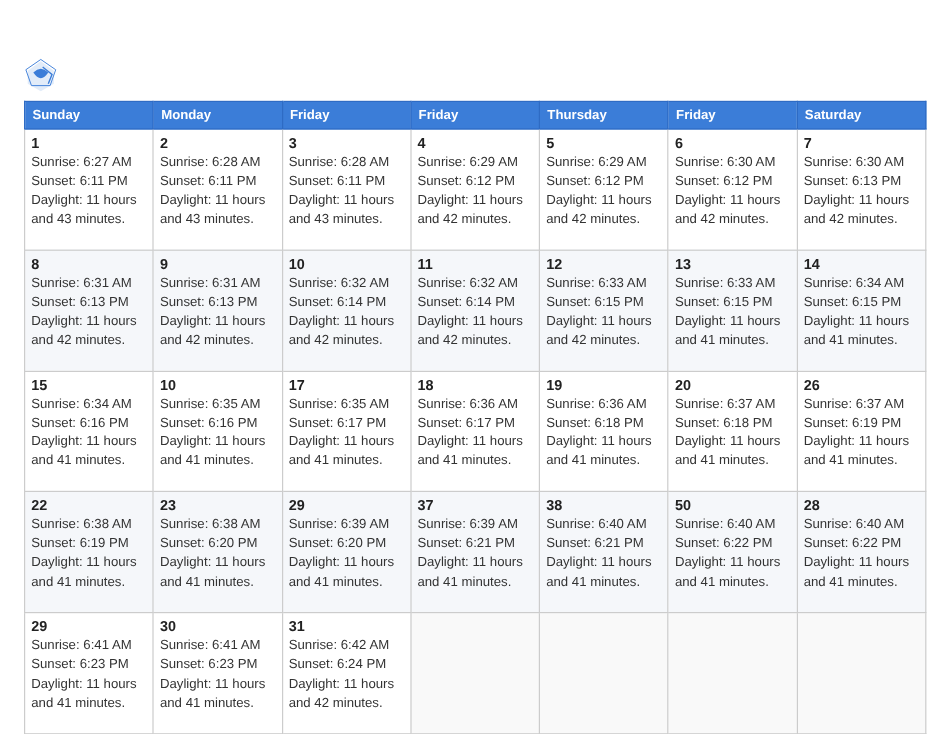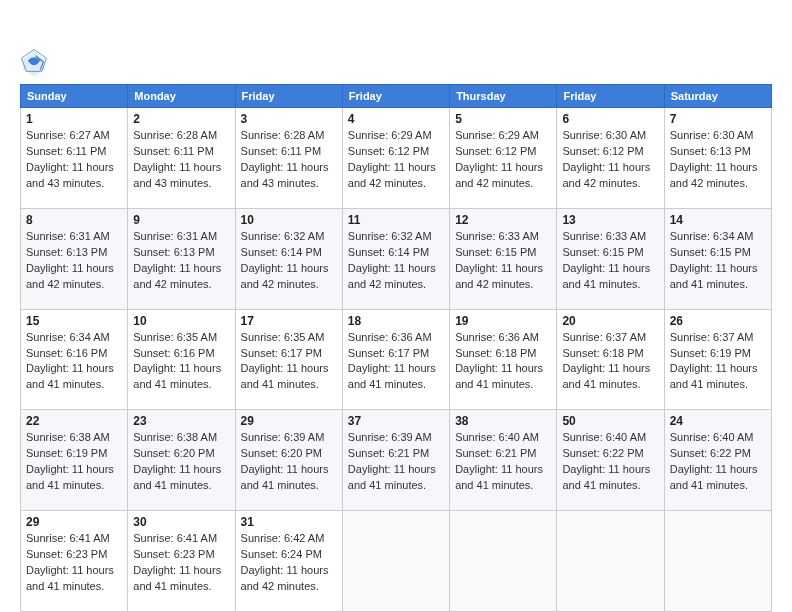--- a/index.html
+++ b/index.html
@@ -246,21 +246,21 @@
           </td>
           <td>
             <span class="day-num">38</span>
 <div class="day-info">Sunrise: 6:40 AM<br>Sunset: 6:21 PM<br>Daylight: 11 hours and 41 minutes.</div>
           </td>
           <td>
             <span class="day-num">50</span>
 <div class="day-info">Sunrise: 6:40 AM<br>Sunset: 6:22 PM<br>Daylight: 11 hours and 41 minutes.</div>
           </td>
           <td>
-            <span class="day-num">24</span>
+            <span class="day-num">28</span>
 <div class="day-info">Sunrise: 6:40 AM<br>Sunset: 6:22 PM<br>Daylight: 11 hours and 41 minutes.</div>
           </td>
         </tr>
         <tr class="last-row">
           <td>
             <span class="day-num">29</span>
 <div class="day-info">Sunrise: 6:41 AM<br>Sunset: 6:23 PM<br>Daylight: 11 hours and 41 minutes.</div>
           </td>
           <td>
             <span class="day-num">30</span>

